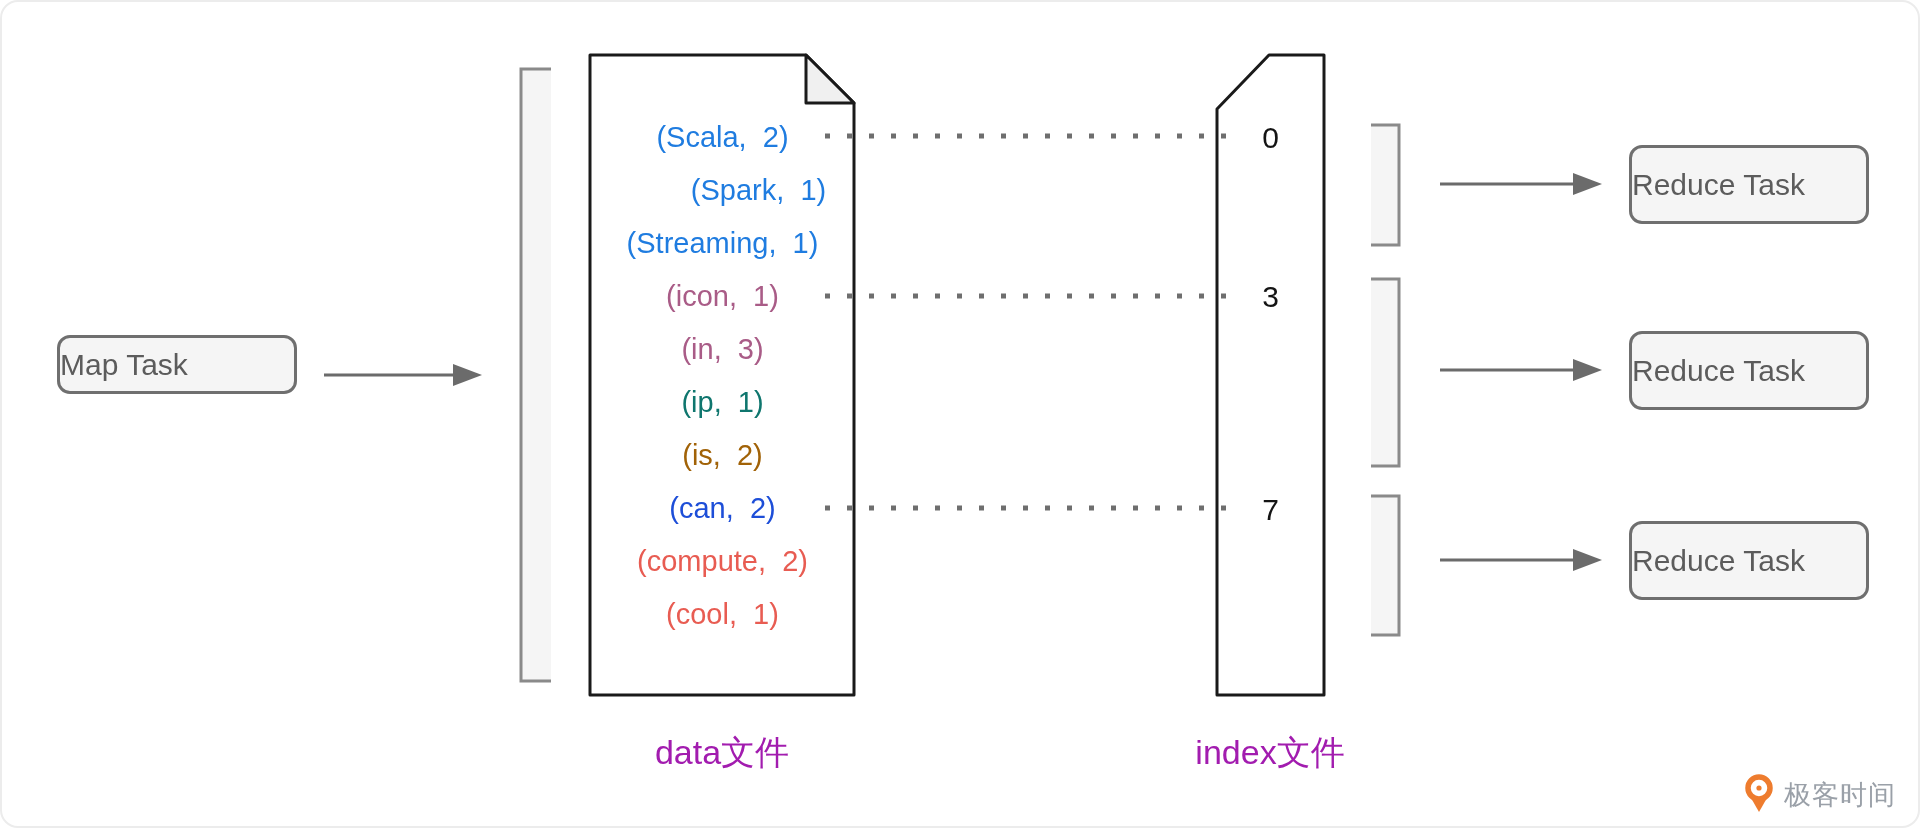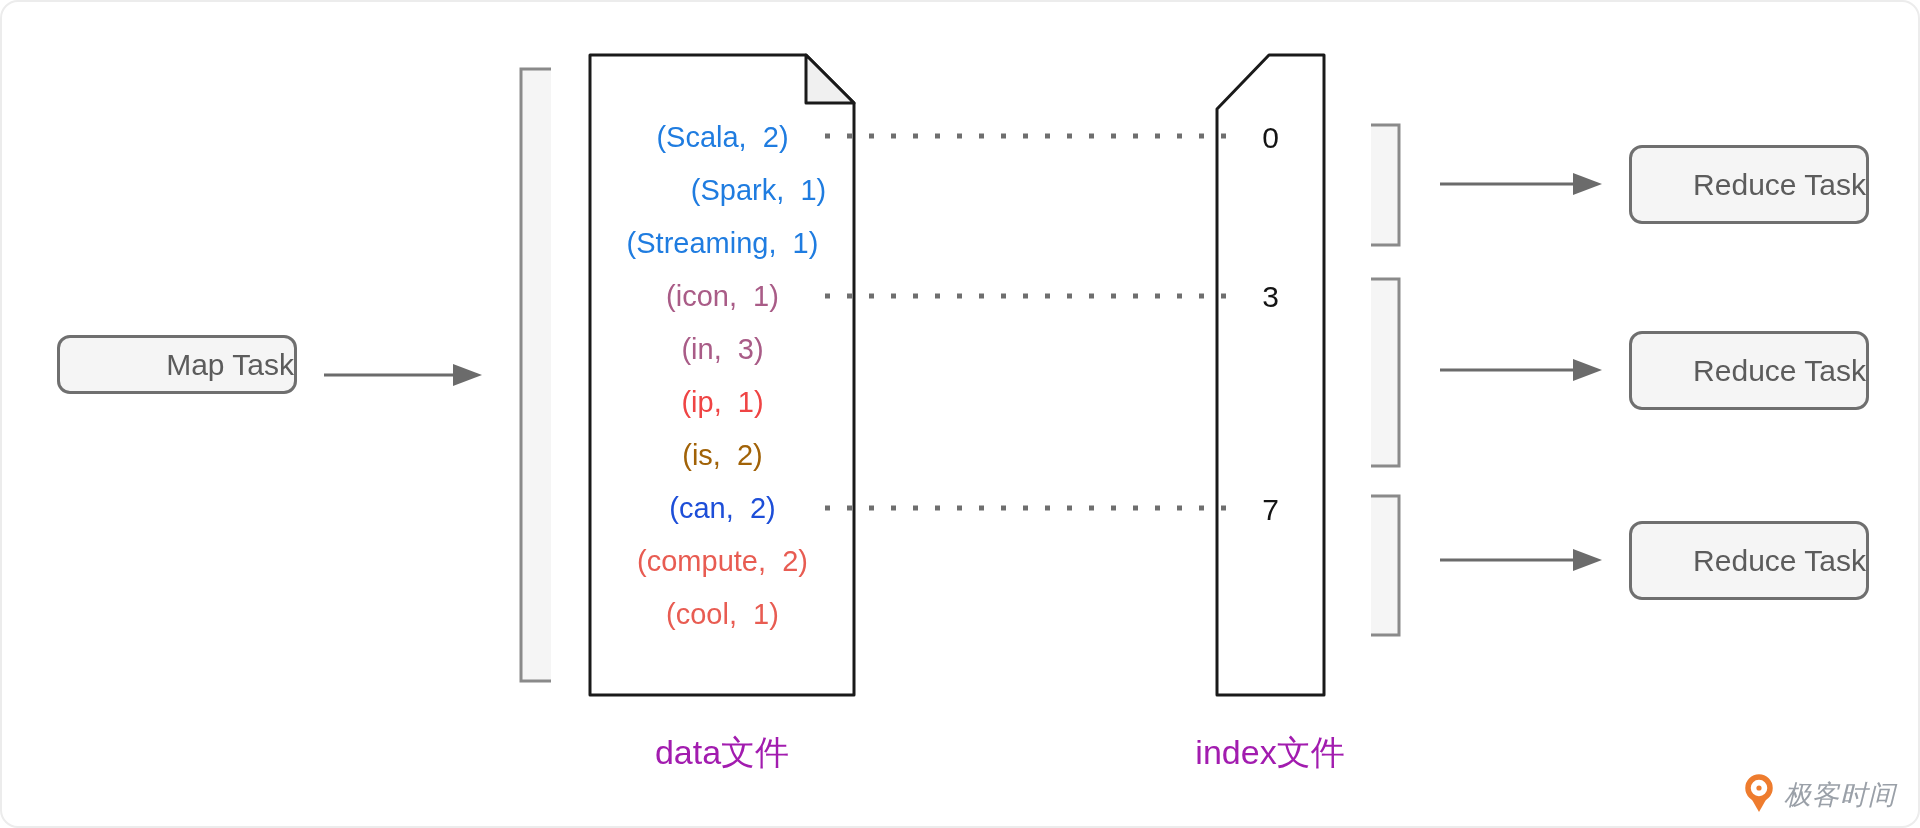--- a/index.html
+++ b/index.html
@@ -4,41 +4,41 @@
 <style>
   html,body{margin:0;padding:0;background:#fff;}
   .canvas{
     position:relative;width:1920px;height:828px;background:#ffffff;
     font-family:"Liberation Sans","DejaVu Sans",sans-serif;
     border:2px solid #ececec;border-radius:18px;overflow:hidden;box-sizing:border-box;
   }
   .shapes{position:absolute;left:0;top:0;width:1920px;height:828px;}
   .node{
     position:absolute;background:#f5f5f5;border:3px solid #6f6f6f;border-radius:13px;
-    display:flex;align-items:center;justify-content:flex-end;
+    display:flex;align-items:center;justify-content:flex-start;
     color:#5c5c5c;font-size:30px;box-sizing:border-box;
   }
   .node-map{left:55px;top:333px;width:240px;height:59px;}
   .node-reduce{left:1627px;width:240px;height:79px;}
   .node-reduce.r0{top:143px;}
   .node-reduce.r1{top:329px;}
   .node-reduce.r2{top:519px;}
   .pair{
     position:absolute;left:588px;width:265px;text-align:center;
     font-size:29px;white-space:pre;transform:translateY(-50%);
   }
   .idxnum{
     position:absolute;left:1215px;width:107px;text-align:center;
     font-size:30px;color:#141414;transform:translateY(-50%);white-space:pre;
   }
   .filelabel{
     position:absolute;font-size:34px;color:#a21caf;
     transform:translate(-50%,-50%);white-space:pre;
   }
-  .logo{position:absolute;left:1740px;top:770px;width:170px;height:46px;font-style:italic;}
+  .logo{position:absolute;left:1740px;top:770px;width:170px;height:46px;}
   .logo-text{
     position:absolute;left:42px;top:50%;transform:translateY(-50%);
     font-size:27px;color:#9aa0a8;letter-spacing:1px;white-space:pre;
   }
 </style>
 </head>
 <body>
 
 <div class="canvas">
 
@@ -112,21 +112,21 @@
   </div>
   <div class="node node-reduce r2">
     <span>Reduce Task</span>
   </div>
 
   <div class="pair" style="top: 135px; color: rgb(31, 124, 224);">(Scala,  2)</div>
   <div class="pair" style="top: 188px; color: rgb(31, 124, 224); padding-left: 36px;">(Spark,  1)</div>
   <div class="pair" style="top: 241px; color: rgb(31, 124, 224);">(Streaming,  1)</div>
   <div class="pair" style="top: 294px; color: rgb(169, 92, 135);">(icon,  1)</div>
   <div class="pair" style="top: 347px; color: rgb(169, 92, 135);">(in,  3)</div>
-  <div class="pair" style="top: 400px; color: #ef4444; text-align: center;">(ip,  1)</div>
+  <div class="pair" style="top: 400px; color: #0f766e; text-align: center;">(ip,  1)</div>
   <div class="pair" style="top: 453px; color: #a16207;">(is,  2)</div>
   <div class="pair" style="top: 506px; color: #1d4ed8;">(can,  2)</div>
   <div class="pair" style="top: 559px; color: rgb(232, 92, 82);">(compute,  2)</div>
   <div class="pair" style="top: 612px; color: rgb(232, 92, 82);">(cool,  1)</div>
 
   <div class="idxnum" style="top:136px">0</div>
   <div class="idxnum" style="top:295px">3</div>
   <div class="idxnum" style="top:508px">7</div>
 
   <div class="filelabel" style="left:720px;top:751px">data文件</div>

